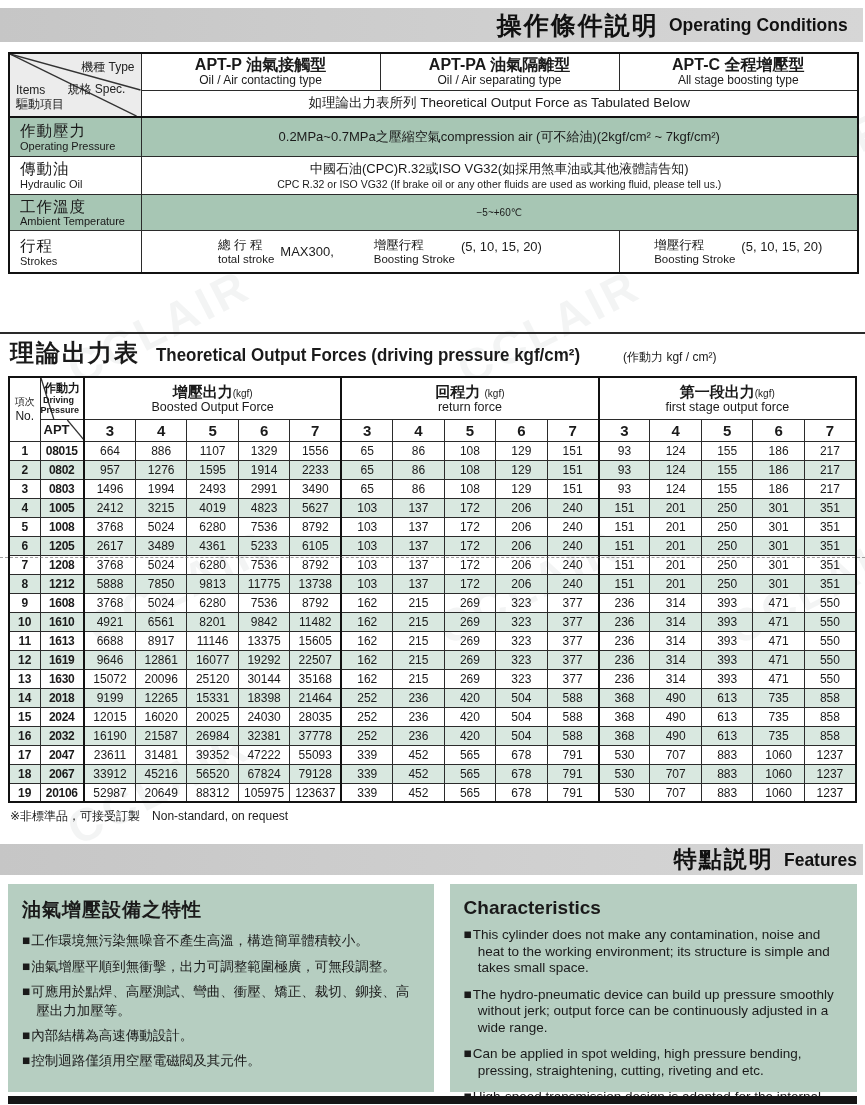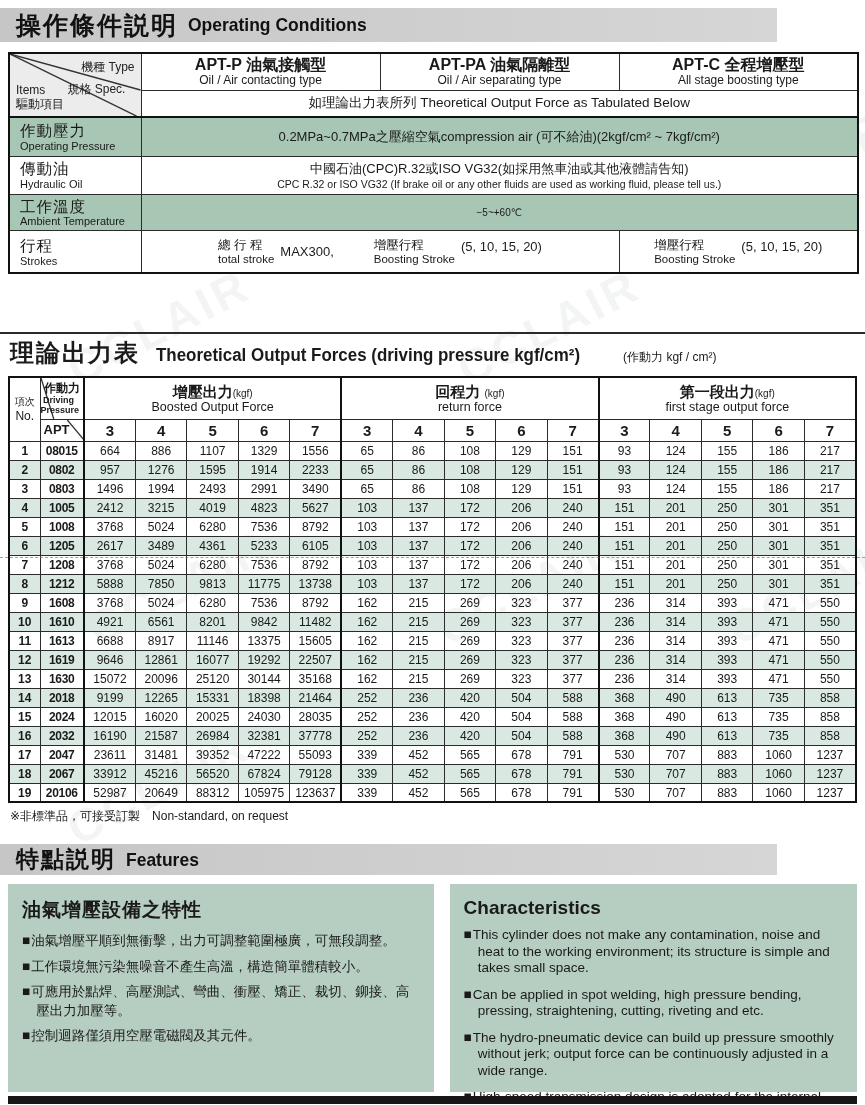--- a/index.html
+++ b/index.html
@@ -7,22 +7,22 @@
   body { font-family: "Liberation Sans", "DejaVu Sans", sans-serif; color:#1a1a1a; }
   .page { position:relative; width:865px; height:1105px; background:#ffffff; overflow:hidden; }
 
   
   .wm { position:absolute; font-size:46px; font-weight:bold; letter-spacing:4px;
         color:rgba(140,150,145,0.10); transform:rotate(-27deg); z-index:0; pointer-events:none; }
 
   .content { position:relative; z-index:1; }
 
   
-  .secbar { margin:0; width:777px; height:34px; background:linear-gradient(to right,#c6c6c6,#d6d6d6);
-            display:flex; align-items:center; padding-left:16px; gap:10px; }
+  .secbar { margin:0; width:863px; height:34px; background:linear-gradient(to right,#c6c6c6,#d6d6d6);
+            display:flex; align-items:center; padding-left:16px; gap:10px;justify-content:flex-end; }
   .secbar .zh { font-size:25px; font-weight:bold; letter-spacing:2px; color:#111; }
   .secbar .en { font-size:19px; font-weight:bold; color:#111; transform:scaleX(.92); transform-origin:left; }
 
   
   .op-table { margin:10px 0 0 8px; width:849px; border-collapse:collapse; table-layout:fixed; }
   .op-table td, .op-table th { border:1px solid #2b2b2b; overflow:hidden; }
   .op-table { border:2px solid #111; }
   .op-table .rowg { background:#a7c6b4; }
   .op-table .roww { background:#ffffff; }
   .corner { position:relative; background:#ececec; padding:17px; }
@@ -656,32 +656,33 @@
 
     <div class="secbar" style="margin-top:19px; height:31px;">
       <span class="zh" style="font-size:23px;">特點説明</span>
       <span class="en">Features</span>
     </div>
 
     <div class="feat-wrap">
       <div class="panel left">
         <div class="ptitle">油氣增壓設備之特性</div>
         <ul id="feat-left">
+            <li><span class="blt">■</span><span>工作環境無污染無噪音不產生高溫，構造簡單體積較小。</span></li>
             <li><span class="blt">■</span><span>油氣增壓平順到無衝擊，出力可調整範圍極廣，可無段調整。</span></li>
-            <li><span class="blt">■</span><span>工作環境無污染無噪音不產生高溫，構造簡單體積較小。</span></li>
             <li><span class="blt">■</span><span>可應用於點焊、高壓測試、彎曲、衝壓、矯正、裁切、鉚接、高壓出力加壓等。</span></li>
+            <li><span class="blt">■</span><span>內部結構為高速傳動設計。</span></li>
             <li><span class="blt">■</span><span>控制迴路僅須用空壓電磁閥及其元件。</span></li>
           </ul>
       </div>
       <div class="panel right">
         <div class="ptitle">Characteristics</div>
         <ul id="feat-right">
             <li><span class="blt">■</span><span>This cylinder does not make any contamination, noise and heat to the working environment; its structure is simple and takes small space.</span></li>
+            <li><span class="blt">■</span><span>The hydro-pneumatic device can build up pressure smoothly without jerk; output force can be continuously adjusted in a wide range.</span></li>
             <li><span class="blt">■</span><span>Can be applied in spot welding, high pressure bending, pressing, straightening, cutting, riveting and etc.</span></li>
-            <li><span class="blt">■</span><span>The hydro-pneumatic device can build up pressure smoothly without jerk; output force can be continuously adjusted in a wide range.</span></li>
             <li><span class="blt">■</span><span>High-speed transmission design is adopted for the internal structure.</span></li>
           </ul>
       </div>
     </div>
 
   </div>
 
   <div class="bottombar"></div>
 </div>
 

